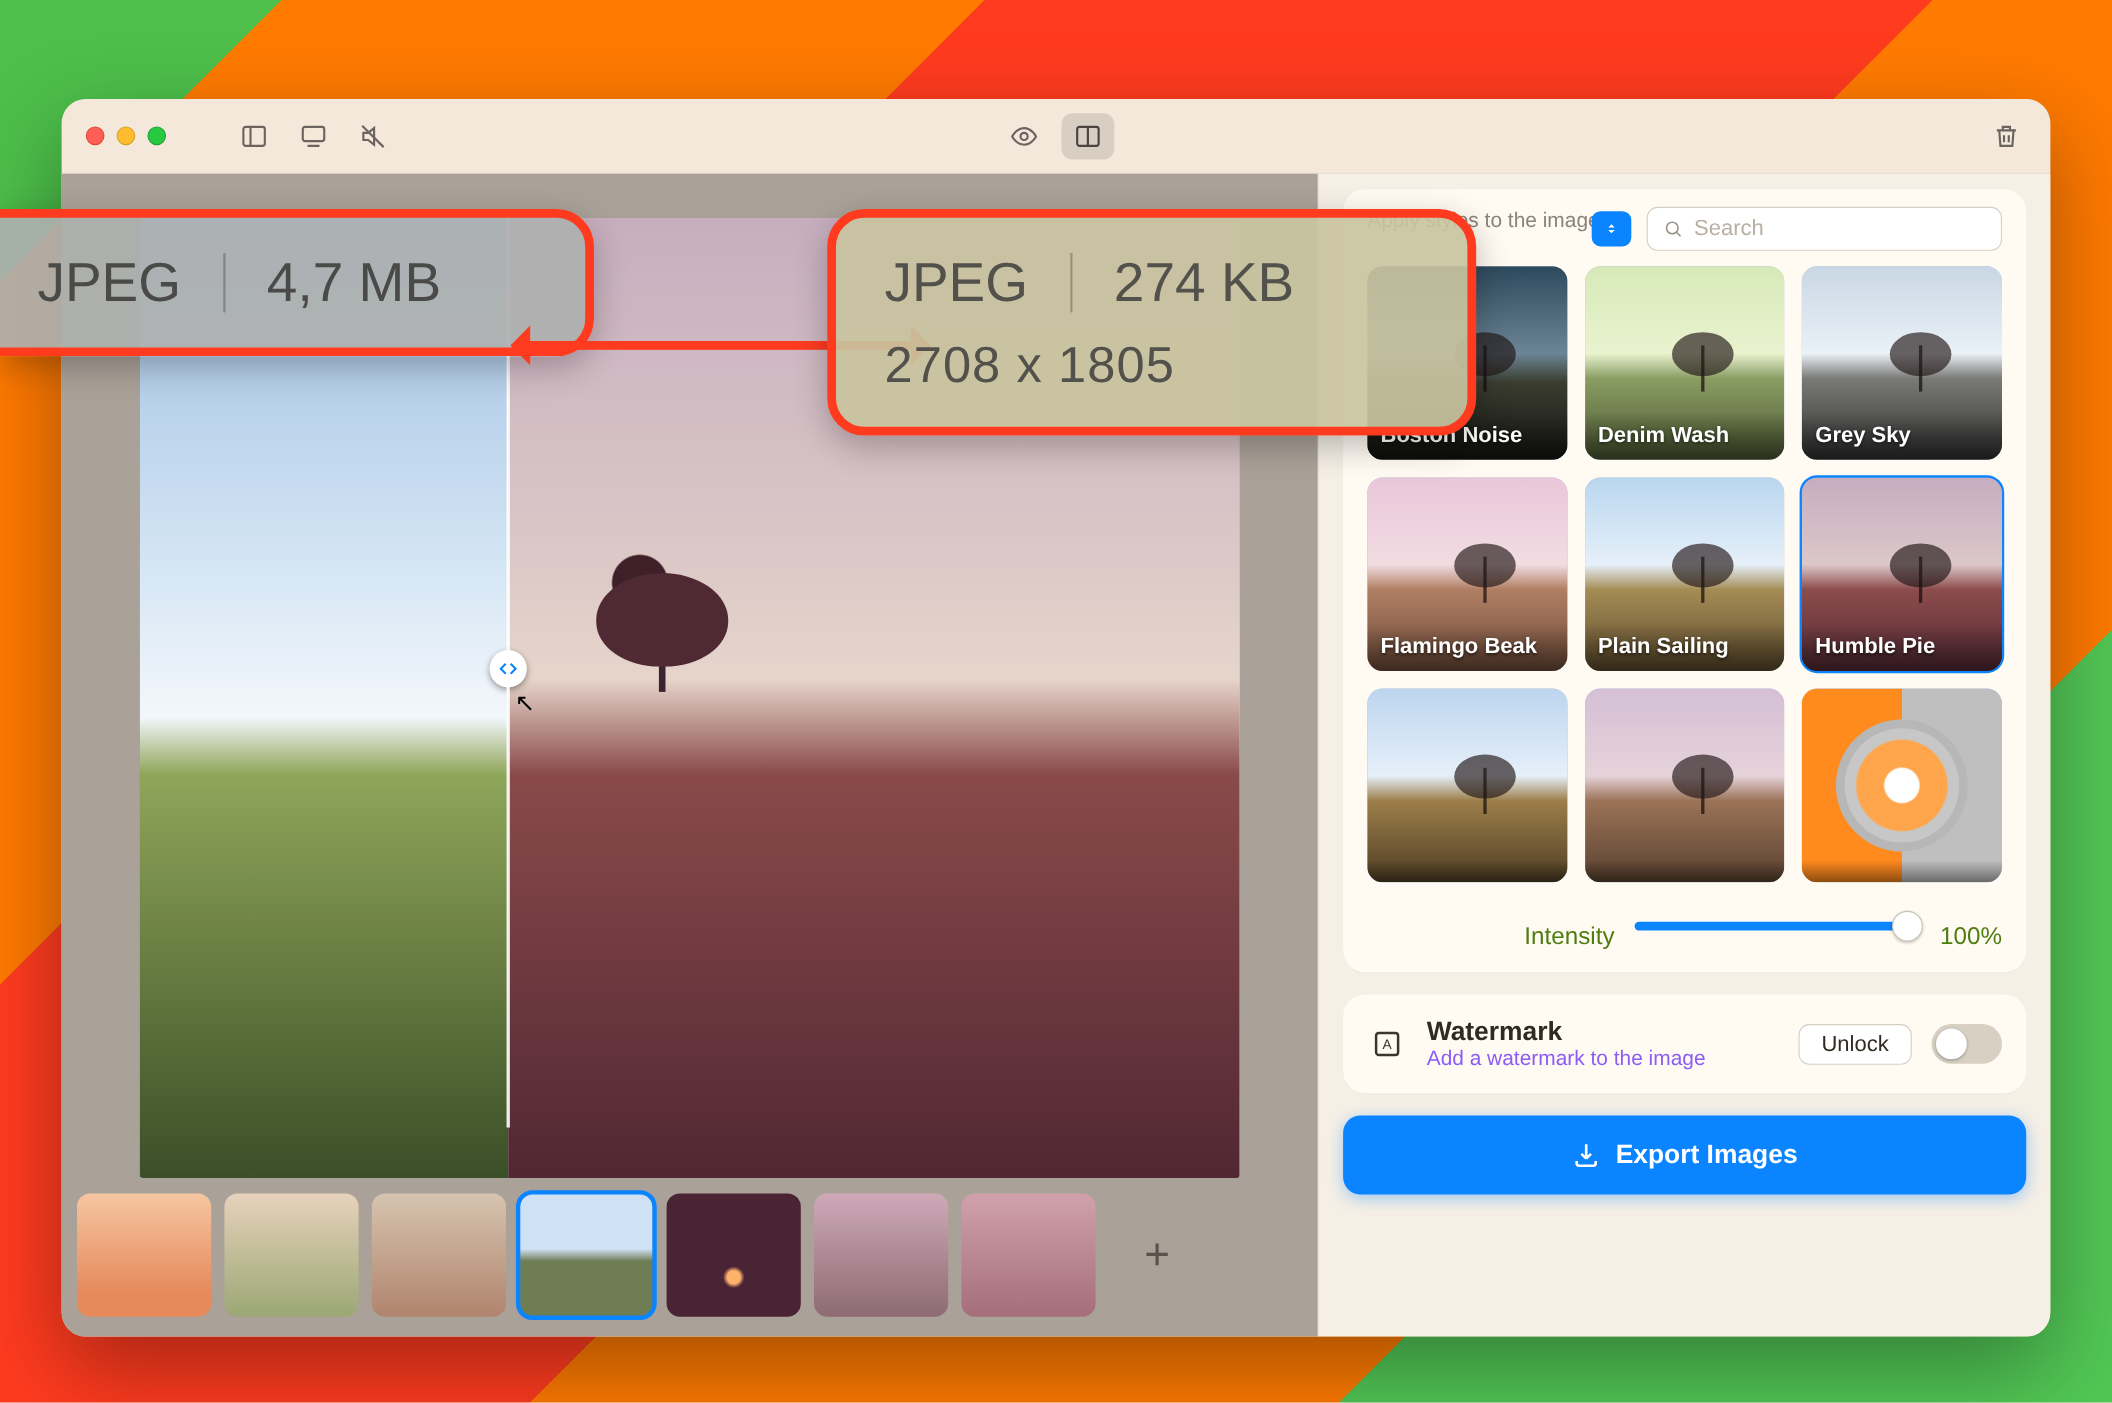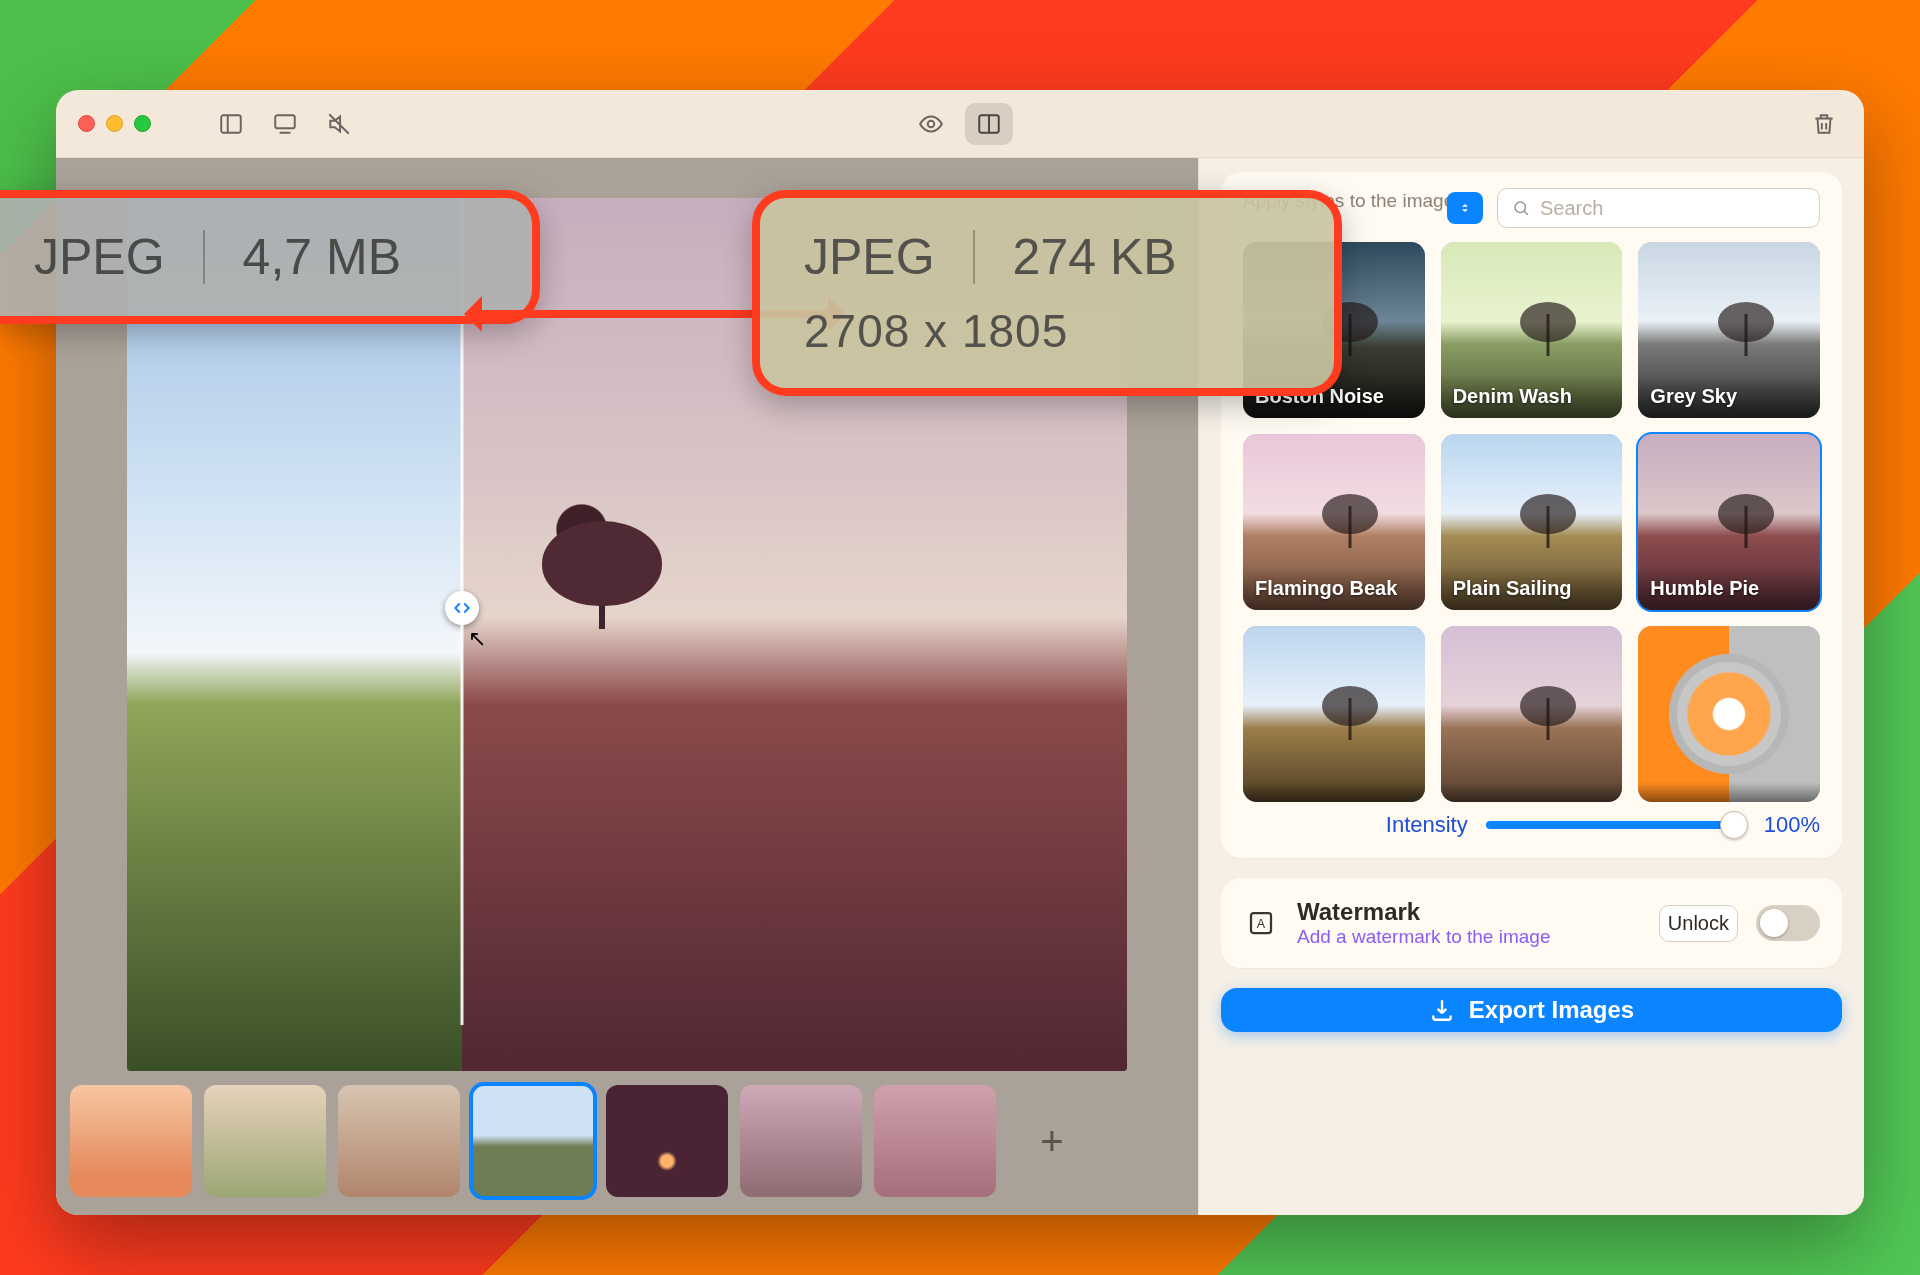--- a/index.html
+++ b/index.html
@@ -229,22 +229,22 @@
   .style .tree::before{content:"";position:absolute;left:50%;top:45%;width:3px;height:42px;background:rgba(20,10,10,.7);transform:translateX(-50%);}
   .style .tree::after{content:"";position:absolute;left:50%;top:0;width:56px;height:40px;border-radius:50%;background:rgba(30,20,20,.65);transform:translateX(-50%);}
   .style .label{
     position:absolute; left:0; right:0; bottom:0;
     padding:10px 12px; color:#fff; font-weight:700; font-size:20px;
     text-shadow:0 1px 3px rgba(0,0,0,.6);
     background:linear-gradient(transparent, rgba(0,0,0,.45));
   }
   .style.selected{ outline:4px solid #0a84ff; outline-offset:-2px; }
   .intensity-row{
-    display:flex; align-items:center; gap:18px;
-    margin-top:10px; font-size:22px; color:#1d4ed8;
+    display:flex; gap:18px;
+    margin-top:36px; font-size:22px; color:#4d7c0f;
     justify-content: flex-end;
   }
   .slider{
     width: 260px; height:8px; border-radius:4px;
     background:#0a84ff; position:relative;
   }
   .slider::after{
     content:""; position:absolute; right:-2px; top:50%;
     width:26px; height:26px; border-radius:50%;
     background:#fff; border:1px solid #c9c2b5;
@@ -256,36 +256,36 @@
   .wm-icon{
     width:36px; height:36px;
     display:flex;align-items:center;justify-content:center;
     color:#3a352e;
   }
   .wm-icon svg{width:30px;height:30px;stroke:#3a352e;fill:none;stroke-width:1.8;}
   .wm-text{flex:1;}
   .wm-title{font-size:24px; font-weight:700; color:#2f2a22;}
   .wm-sub{font-size:19px; color:#8b5cf6;}
   .unlock-btn{
-    padding:6px 8px; border-radius:10px;
+    padding:6px 20px; border-radius:10px;
     background:#fff; border:1px solid #d6cfc3;
     font-size:20px; color:#2f2a22;
   }
   .toggle{
     width:64px; height:36px; border-radius:18px;
     background:#d7d0c3; position:relative;
   }
   .toggle::after{
     content:""; position:absolute; left:4px; top:4px;
     width:28px; height:28px; border-radius:50%; background:#fff;
     box-shadow:0 1px 3px rgba(0,0,0,.3);
   }
   
   .export-btn{
-    height:44px; border-radius:16px;
+    height:72px; border-radius:16px;
     background:#0a84ff; color:#fff;
     display:flex; align-items:center; justify-content:center;
     gap:14px; font-size:24px; font-weight:600;
     box-shadow: 0 4px 14px rgba(10,132,255,.35);
   }
   .export-btn svg{width:26px;height:26px;stroke:#fff;fill:none;stroke-width:2.2;}
   
   .callout {
     position: absolute;
     border: 8px solid #ff3b1f;

